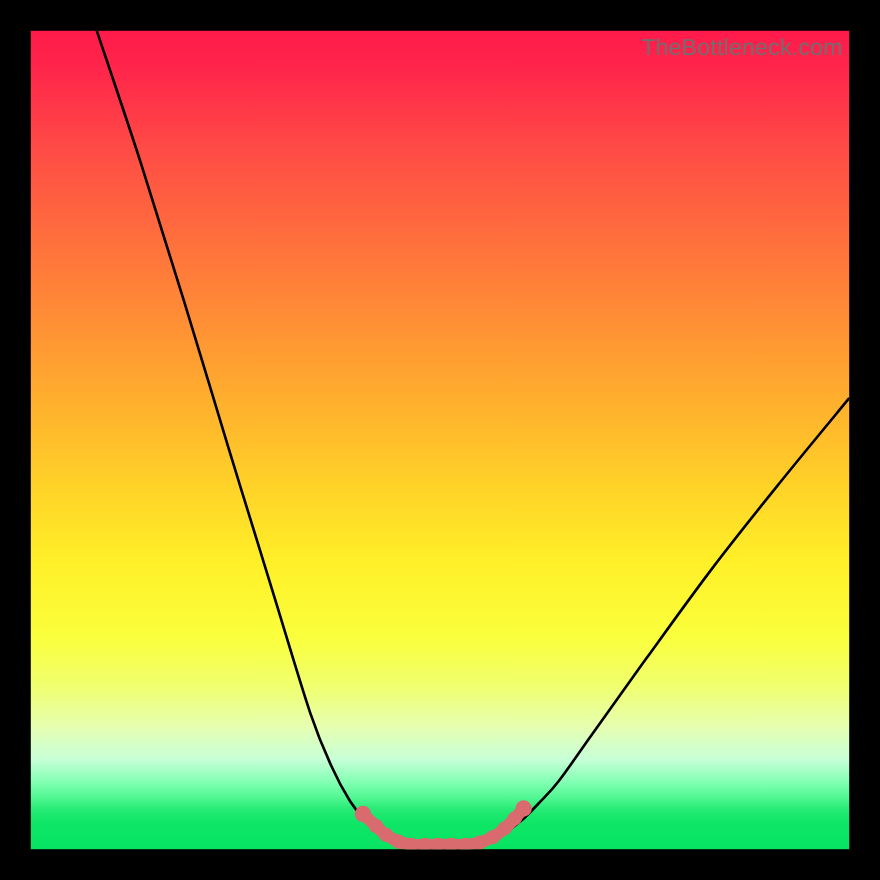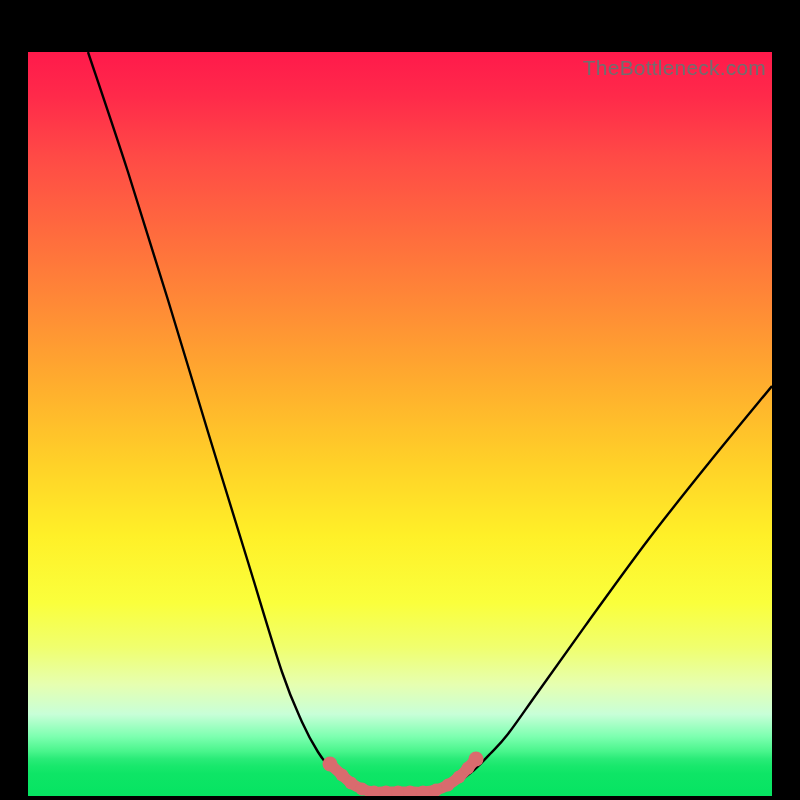--- a/index.html
+++ b/index.html
@@ -37,21 +37,20 @@
       #faff3c 74%,
       #f0ff6e 80%,
       #e6ffb0 85%,
       #c8ffd8 89%,
       #7dffb0 92%,
       #49f58c 94%,
       #2aeb78 95%,
       #18e86c 96%,
       #0ee566 97%,
       #06e462 100%);
-    margin-top: 24px;
   }
   .watermark {
     position: absolute;
     top: 4px;
     right: 6px;
     color: #6f6f6f;
     font-size: 21px;
     letter-spacing: 0.2px;
     font-weight: 500;
   }

